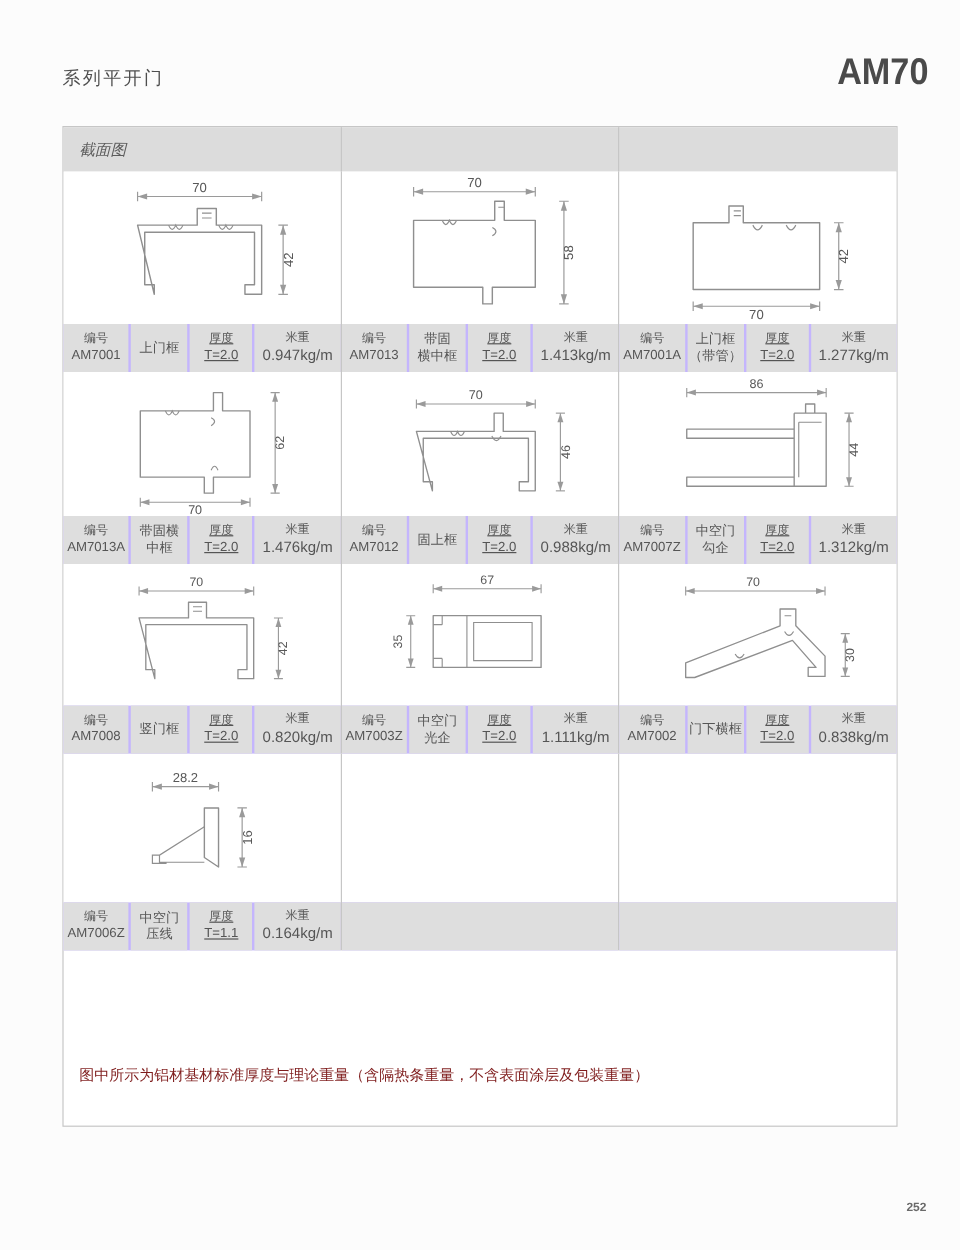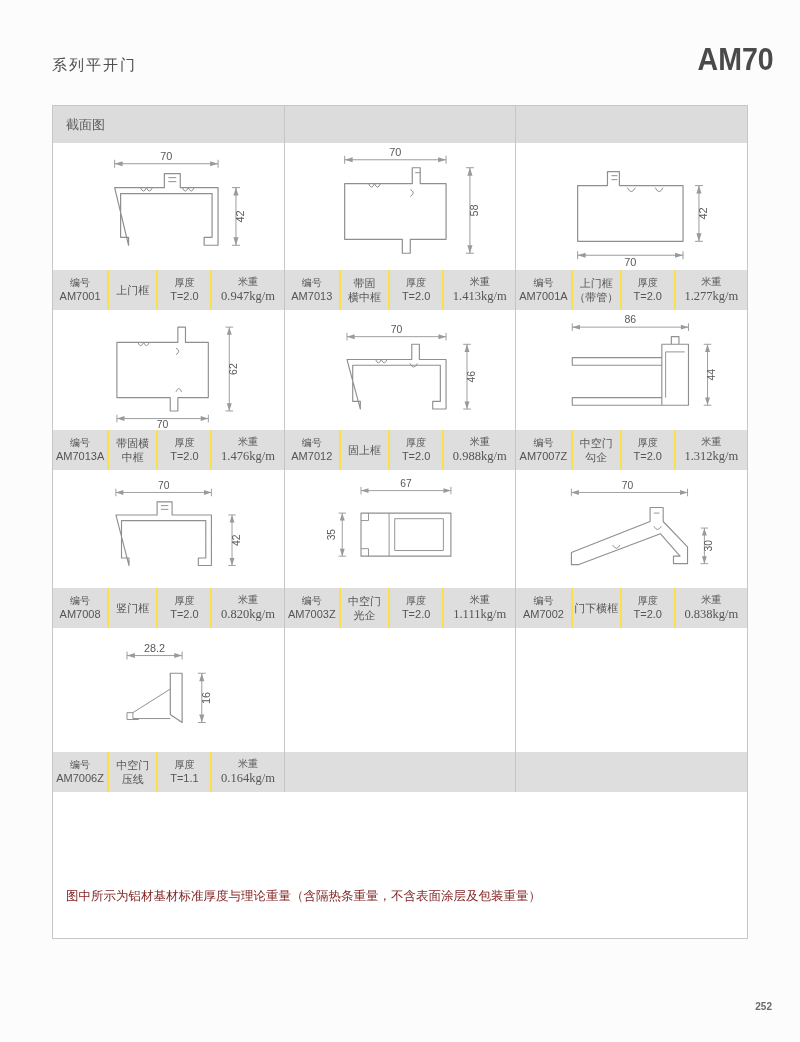--- a/index.html
+++ b/index.html
@@ -3,35 +3,35 @@
 <meta charset="utf-8">
 <style>
   html,body{margin:0;padding:0;background:#e9e9e9;}
   body{font-family:"Liberation Sans",sans-serif;}
   .page{position:relative;width:800px;height:1042px;background:#fcfcfc;overflow:hidden;margin:0 auto;padding-left:24px;}
   .hdr-left{position:absolute;left:52px;top:56px;font-size:15px;color:#4e4e4e;letter-spacing:2px;}
   .hdr-right{position:absolute;right:50px;top:42px;font-size:31px;font-weight:bold;color:#4a4a4a;
              transform:scaleX(.92);transform-origin:100% 50%;letter-spacing:0;}
   .ptable{position:absolute;left:52px;top:105px;width:694px;border:1px solid #c6c6c6;background:#fff;}
   .thead{height:37px;background:#dcdcdc;display:flex;}
-  .hcell{flex:1 1 0;display:flex;align-items:center;padding-left:13px;font-size:13px;color:#5c5c5c;}
+  .hcell{flex:1 1 0;display:flex;align-items:center;padding-left:13px;font-size:13px;color:#5c5c5c;font-style:italic;}
   .hcell + .hcell{border-left:1px solid #c6c6c6;}
   .prow{display:flex;background:#fff;}
   .pcol{flex:1 1 0;min-width:0;}
   .pcol + .pcol{border-left:1px solid #c6c6c6;}
   .dia{width:100%;}
   .r0 .dia{height:127px;} .r1 .dia{height:120px;} .r2 .dia{height:118px;} .r3 .dia{height:124px;}
   .dia svg{display:block;width:100%;height:100%;}
   svg text{font-family:"Liberation Sans",sans-serif;}
-  .band{height:40px;display:flex;gap:2px;background:#fde047;}
+  .band{height:40px;display:flex;gap:2px;background:#c4b5fd;}
   .band .sub{background:#dedede;display:flex;flex-direction:column;align-items:center;justify-content:center;
              color:#555;line-height:1.3;overflow:hidden;}
   .sub .l{font-size:10px;} .sub .v{font-size:11px;}
-  .s-code{flex:0 0 23.5%;} .s-name{flex:0 0 20.5%;} .s-th{flex:0 0 22.5%;} .s-wt{flex:1 1 0;}
-  .s-wt .v{font-size:12.5px;font-family:Liberation Serif, serif;}
+  .s-code{flex:0 0 23.5%;} .s-name{flex:0 0 20.5%;} .s-th{flex:0 0 22.5%;text-decoration:underline;} .s-wt{flex:1 1 0;}
+  .s-wt .v{font-size:12.5px;}
   .band.empty .sub{flex:1 1 0;}
   .notes{height:146px;box-sizing:border-box;padding:94px 16px 0 13px;font-size:12.5px;color:#7f1d1d;line-height:20px;}
   .pageno{position:absolute;right:52px;top:1001px;font-size:10px;font-weight:bold;color:#6a6a6a;}
 </style>
 </head>
 <body>
 
 <div class="page">
   <div class="hdr-left">系列平开门</div>
   <div class="hdr-right">AM70</div>

